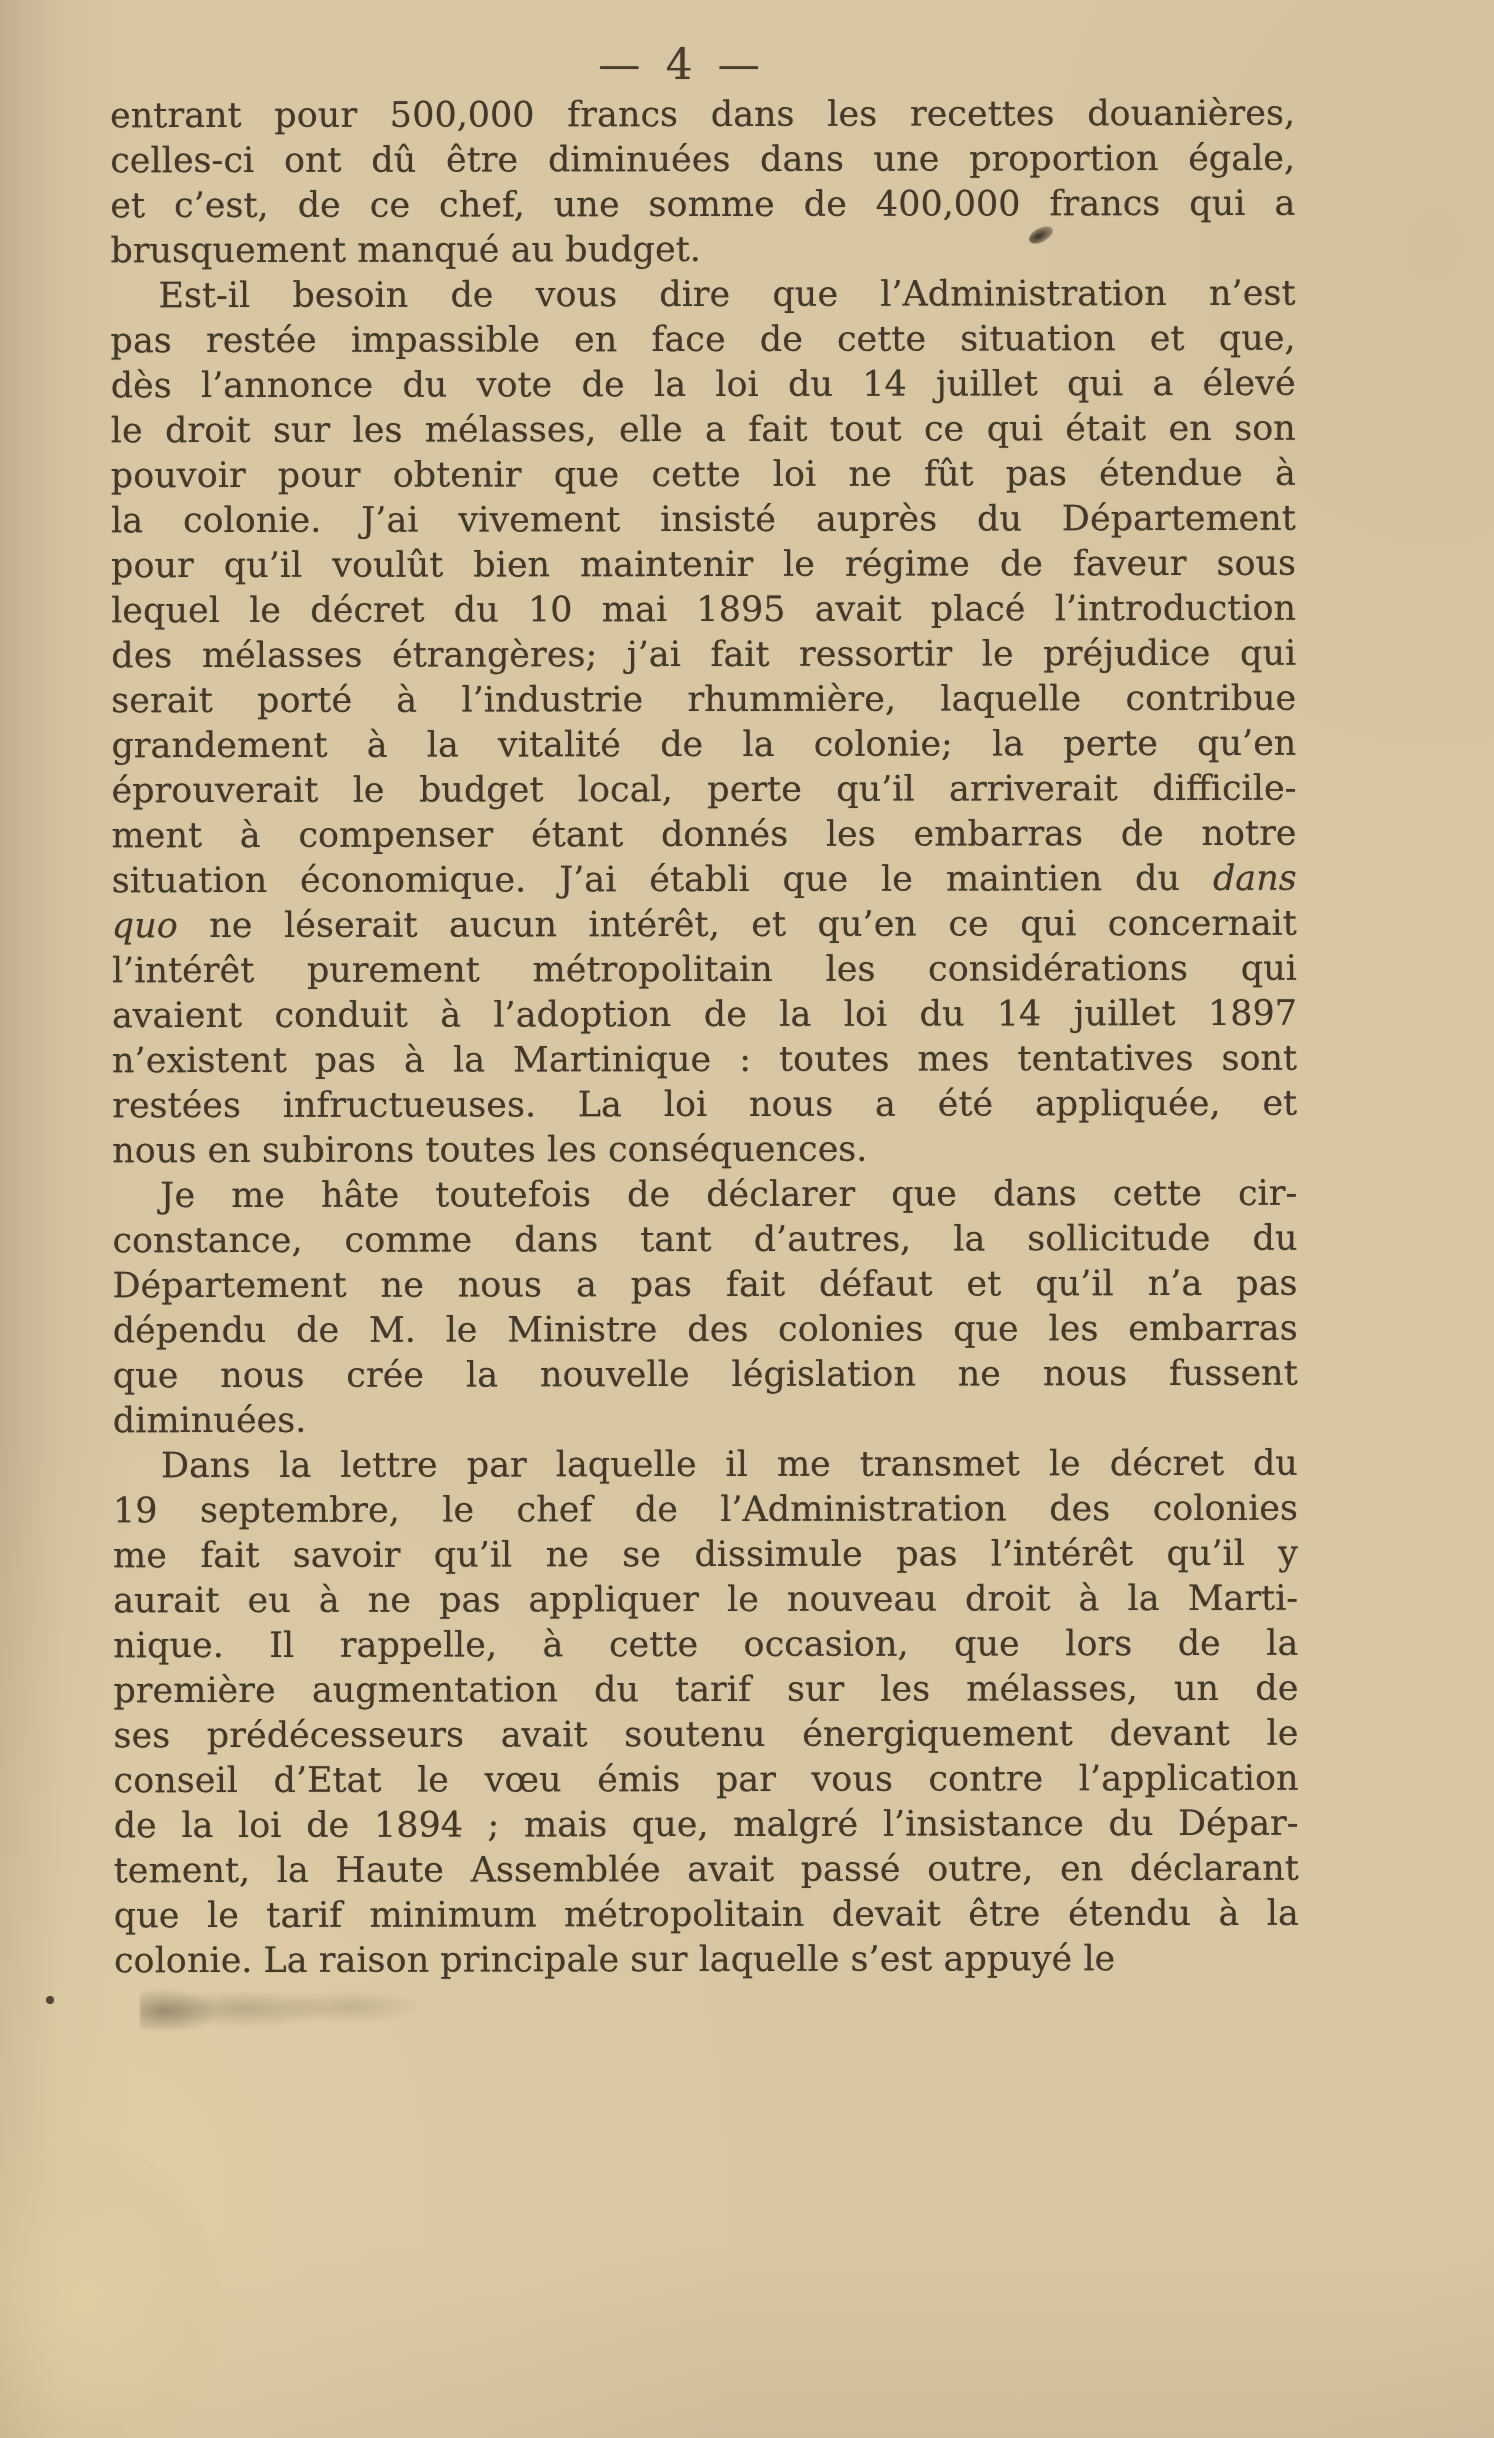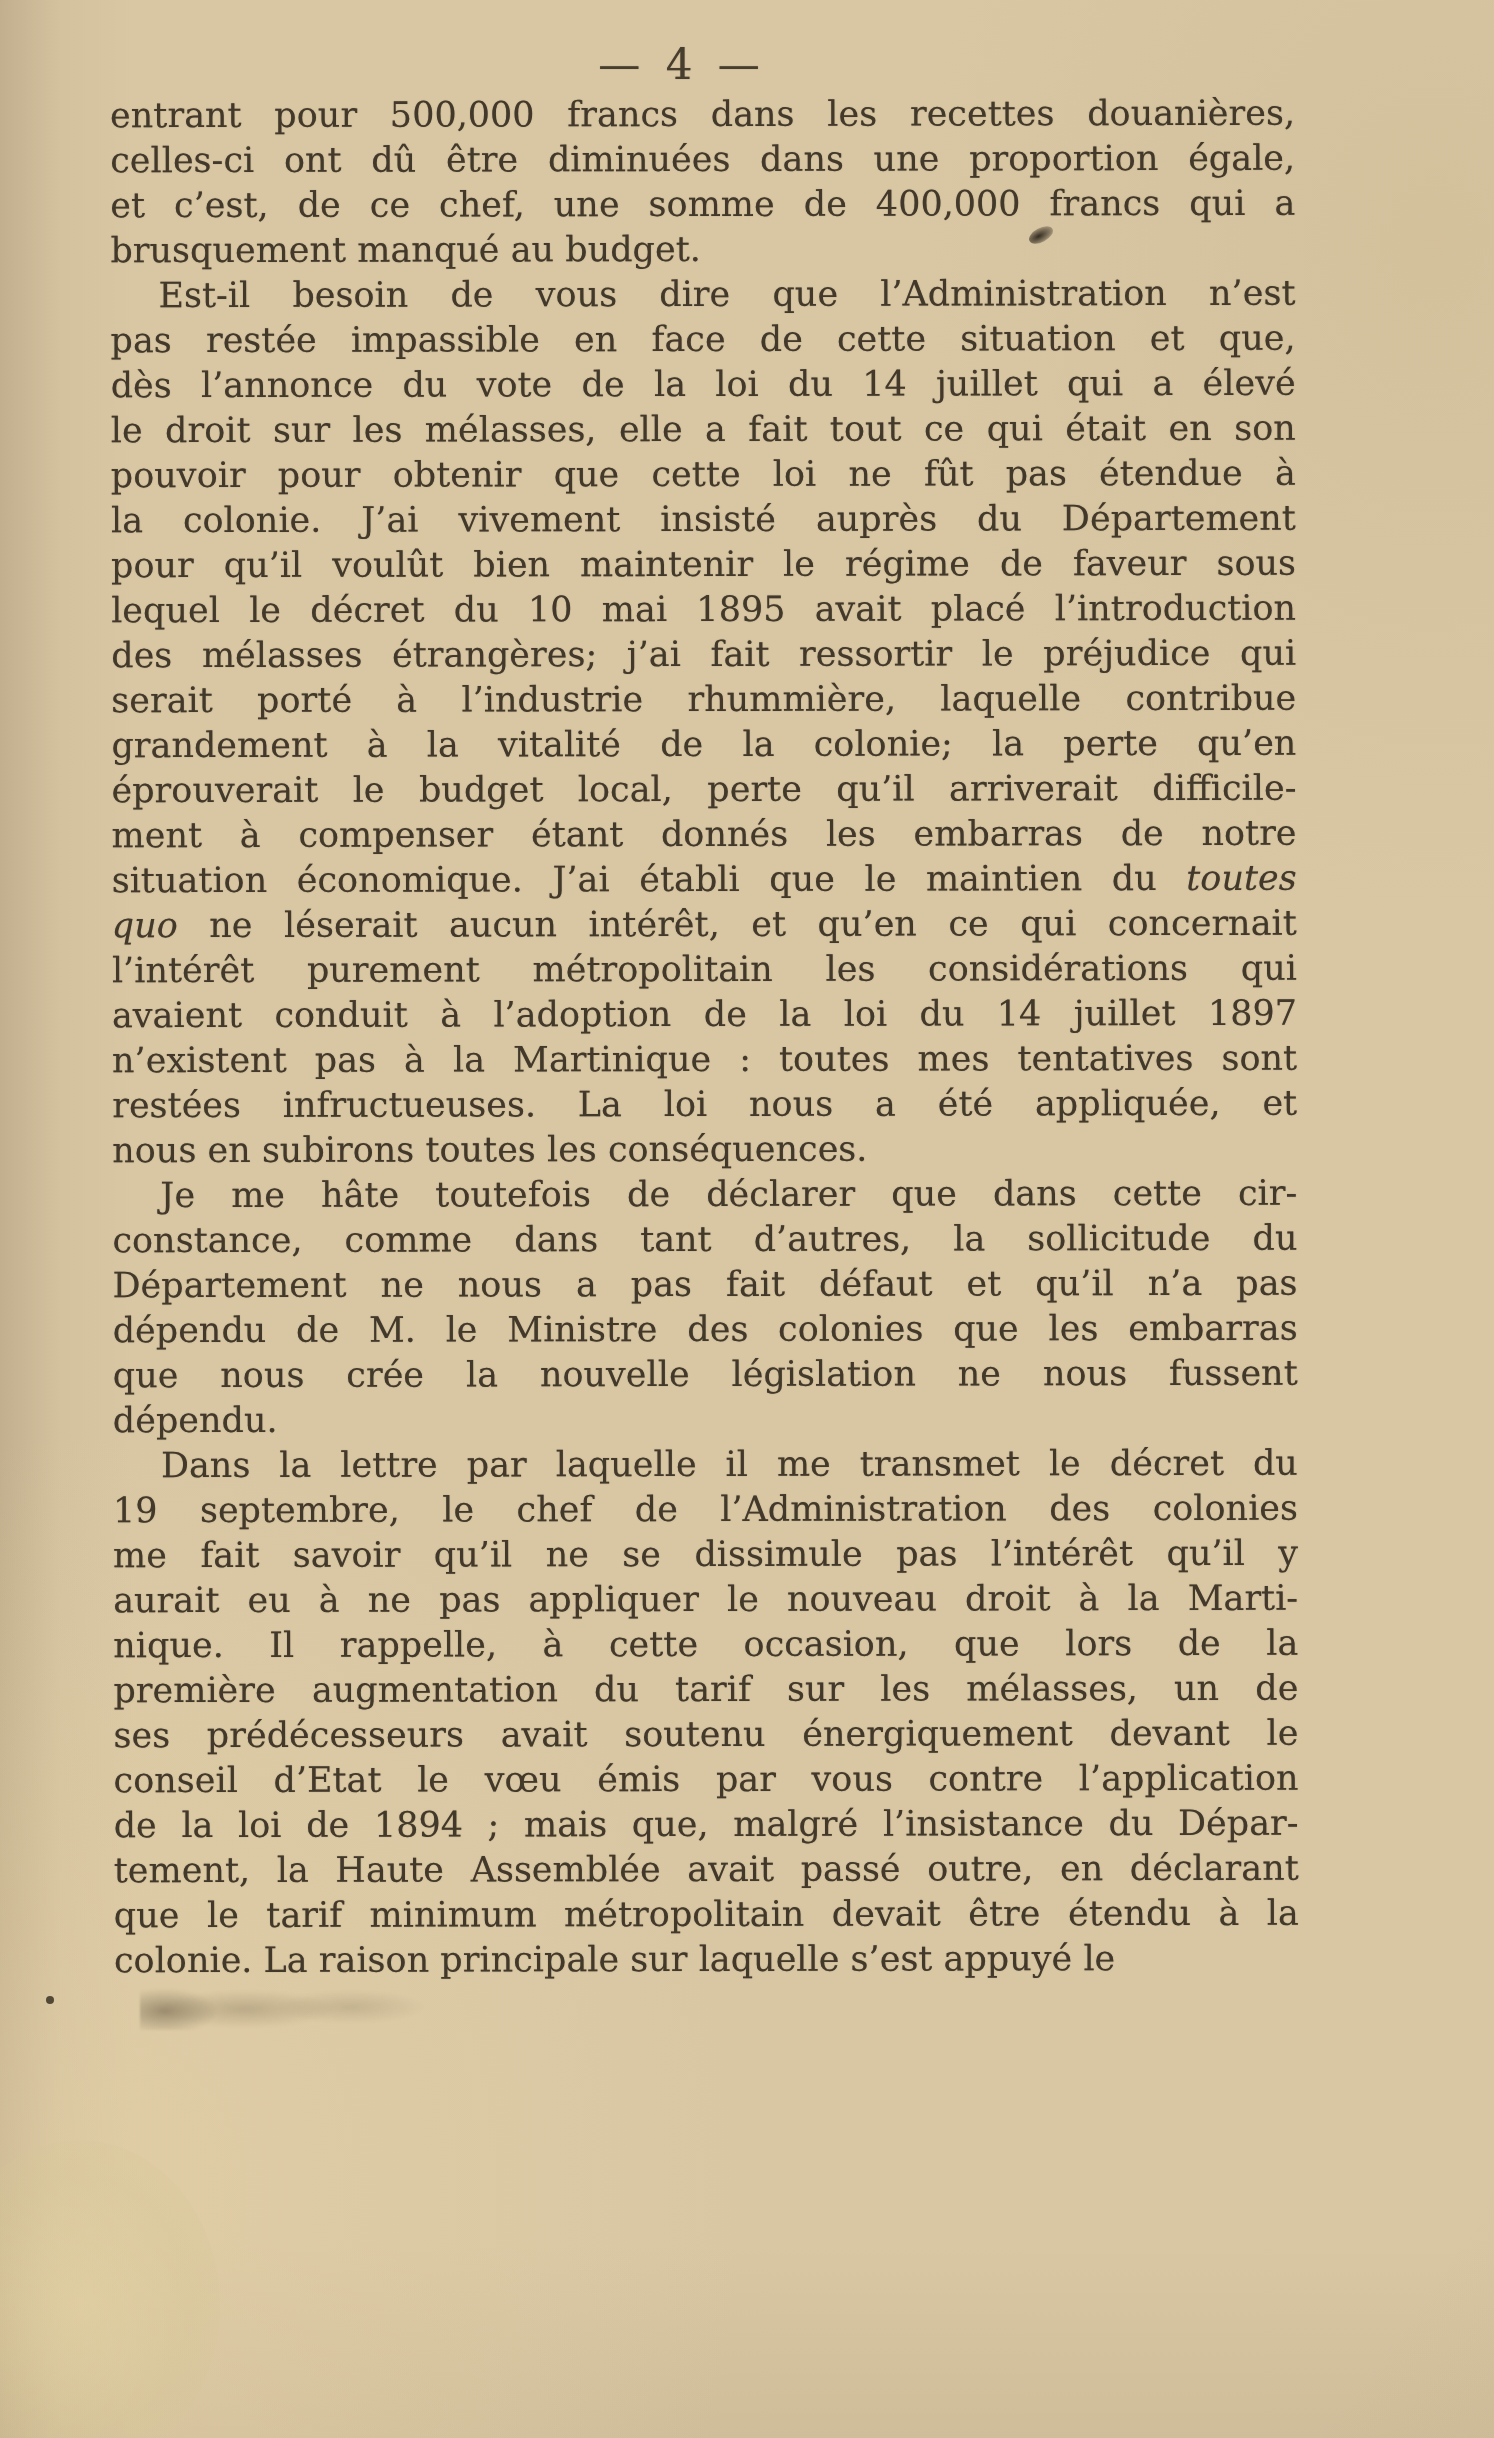--- a/index.html
+++ b/index.html
@@ -83,33 +83,33 @@
       <div class="line"><span>le droit sur les mélasses, elle a fait tout ce qui était en son</span></div>
       <div class="line"><span>pouvoir pour obtenir que cette loi ne fût pas étendue à</span></div>
       <div class="line"><span>la colonie. J’ai vivement insisté auprès du Département</span></div>
       <div class="line"><span>pour qu’il voulût bien maintenir le régime de faveur sous</span></div>
       <div class="line"><span>lequel le décret du 10 mai 1895 avait placé l’introduction</span></div>
       <div class="line"><span>des mélasses étrangères; j’ai fait ressortir le préjudice qui</span></div>
       <div class="line"><span>serait porté à l’industrie rhummière, laquelle contribue</span></div>
       <div class="line"><span>grandement à la vitalité de la colonie; la perte qu’en</span></div>
       <div class="line"><span>éprouverait le budget local, perte qu’il arriverait difficile-</span></div>
       <div class="line"><span>ment à compenser étant donnés les embarras de notre</span></div>
-      <div class="line"><span>situation économique. J’ai établi que le maintien du </span><span class="it">toutes</span></div>
+      <div class="line"><span>situation économique. J’ai établi que le maintien du </span><span class="it">dans</span></div>
       <div class="line"><span class="it">quo</span><span> ne léserait aucun intérêt, et qu’en ce qui concernait</span></div>
       <div class="line"><span>l’intérêt purement métropolitain les considérations qui</span></div>
       <div class="line"><span>avaient conduit à l’adoption de la loi du 14 juillet 1897</span></div>
       <div class="line"><span>n’existent pas à la Martinique : toutes mes tentatives sont</span></div>
       <div class="line"><span>restées infructueuses. La loi nous a été appliquée, et</span></div>
       <div class="line end"><span>nous en subirons toutes les conséquences.</span></div>
       <div class="line indent"><span>Je me hâte toutefois de déclarer que dans cette cir-</span></div>
       <div class="line"><span>constance, comme dans tant d’autres, la sollicitude du</span></div>
       <div class="line"><span>Département ne nous a pas fait défaut et qu’il n’a pas</span></div>
       <div class="line"><span>dépendu de M. le Ministre des colonies que les embarras</span></div>
       <div class="line"><span>que nous crée la nouvelle législation ne nous fussent</span></div>
-      <div class="line end"><span>dépendu.</span></div>
+      <div class="line end"><span>diminuées.</span></div>
       <div class="line indent"><span>Dans la lettre par laquelle il me transmet le décret du</span></div>
       <div class="line"><span>19 septembre, le chef de l’Administration des colonies</span></div>
       <div class="line"><span>me fait savoir qu’il ne se dissimule pas l’intérêt qu’il y</span></div>
       <div class="line"><span>aurait eu à ne pas appliquer le nouveau droit à la Marti-</span></div>
       <div class="line"><span>nique. Il rappelle, à cette occasion, que lors de la</span></div>
       <div class="line"><span>première augmentation du tarif sur les mélasses, un de</span></div>
       <div class="line"><span>ses prédécesseurs avait soutenu énergiquement devant le</span></div>
       <div class="line"><span>conseil d’Etat le vœu émis par vous contre l’application</span></div>
       <div class="line"><span>de la loi de 1894 ; mais que, malgré l’insistance du Dépar-</span></div>
       <div class="line"><span>tement, la Haute Assemblée avait passé outre, en déclarant</span></div>

